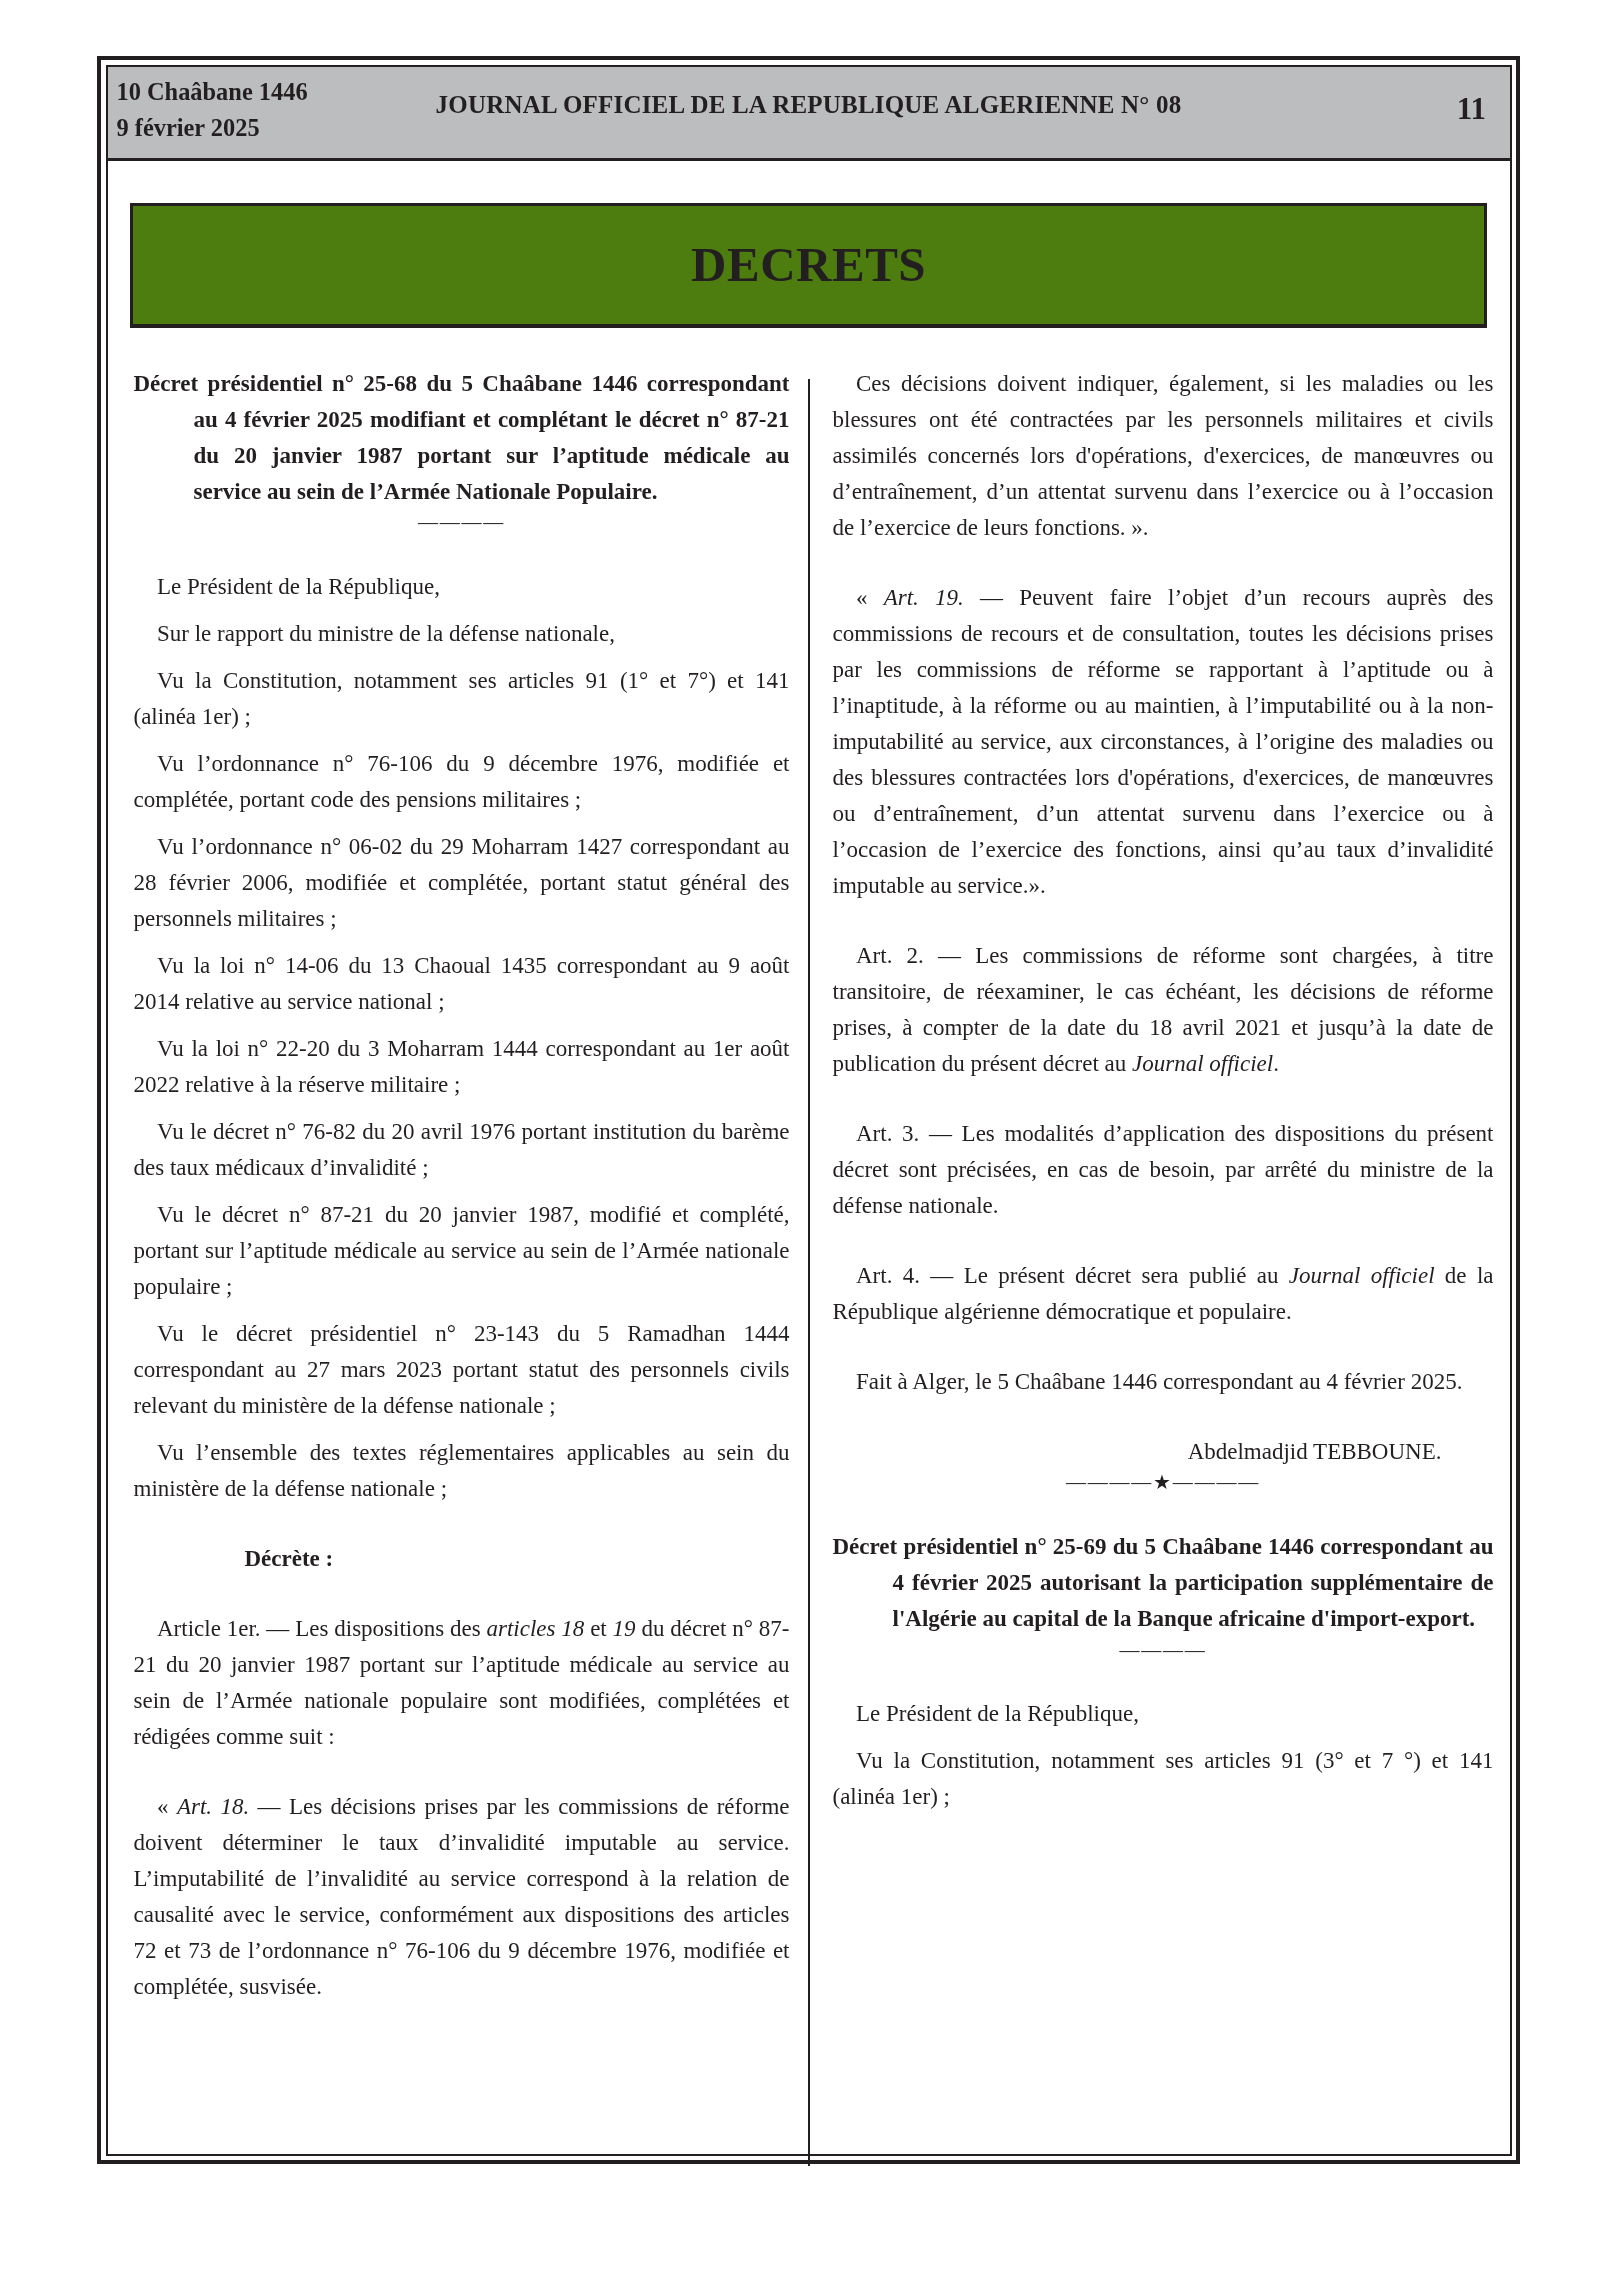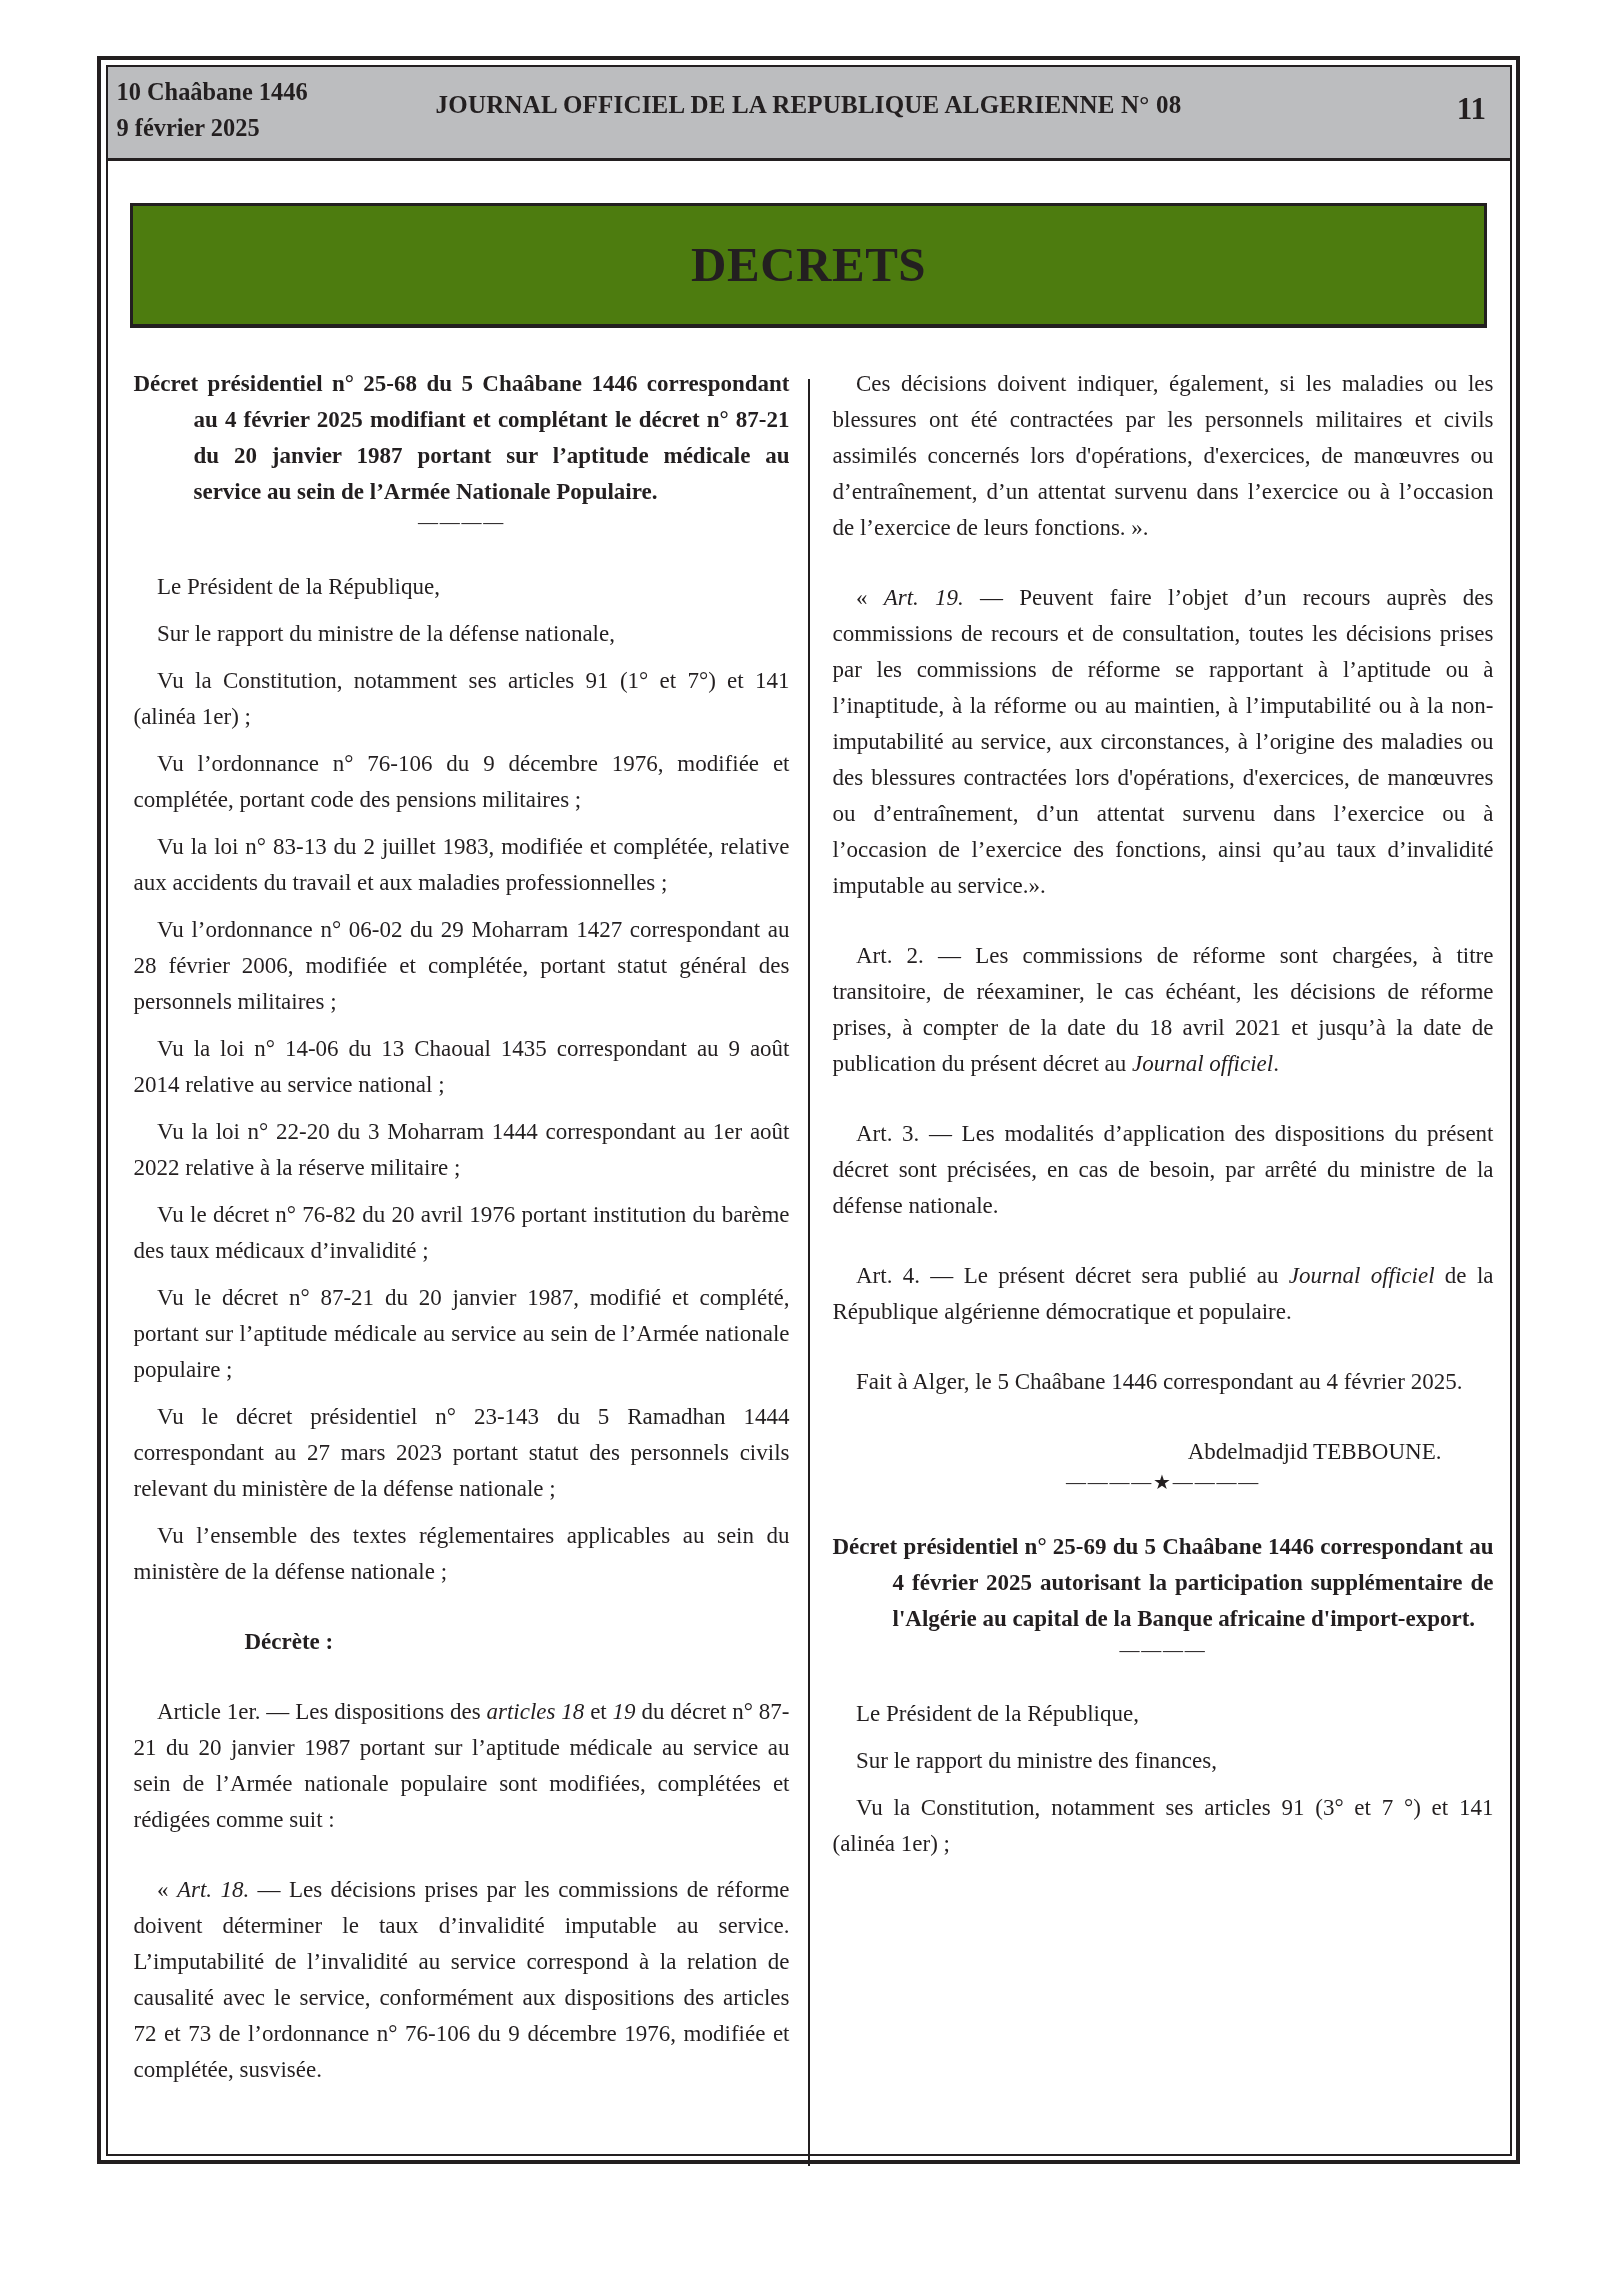--- a/index.html
+++ b/index.html
@@ -58,21 +58,20 @@
     </div>
 
     <div class="col col-left">
       <p class="decree-title">Décret présidentiel n° 25-68 du 5 Chaâbane 1446 correspondant au 4 février 2025 modifiant et complétant le décret n° 87-21 du 20 janvier 1987 portant sur l’aptitude médicale au service au sein de l’Armée Nationale Populaire.</p>
       <div class="sep">————</div>
 
       <p class="p gap-l">Le Président de la République,</p>
       <p class="p gap-s">Sur le rapport du ministre de la défense nationale,</p>
       <p class="p gap-s">Vu la Constitution, notamment ses articles 91 (1° et 7°) et 141 (alinéa 1er) ;</p>
       <p class="p gap-s">Vu l’ordonnance n° 76-106 du 9 décembre 1976, modifiée et complétée, portant code des pensions militaires ;</p>
-      <p class="p gap-s">Vu la loi n° 83-13 du 2 juillet 1983, modifiée et complétée, relative aux accidents du travail et aux maladies professionnelles ;</p>
       <p class="p gap-s">Vu l’ordonnance n° 06-02 du 29 Moharram 1427 correspondant au 28 février 2006, modifiée et complétée, portant statut général des personnels militaires ;</p>
       <p class="p gap-s">Vu la loi n° 14-06 du 13 Chaoual 1435 correspondant au 9 août 2014 relative au service national ;</p>
       <p class="p gap-s">Vu la loi n° 22-20 du 3 Moharram 1444 correspondant au 1er août 2022 relative à la réserve militaire ;</p>
       <p class="p gap-s">Vu le décret n° 76-82 du 20 avril 1976 portant institution du barème des taux médicaux d’invalidité ;</p>
       <p class="p gap-s">Vu le décret n° 87-21 du 20 janvier 1987, modifié et complété, portant sur l’aptitude médicale au service au sein de l’Armée nationale populaire ;</p>
       <p class="p gap-s">Vu le décret présidentiel n° 23-143 du 5 Ramadhan 1444 correspondant au 27 mars 2023 portant statut des personnels civils relevant du ministère de la défense nationale ;</p>
       <p class="p gap-s">Vu l’ensemble des textes réglementaires applicables au sein du ministère de la défense nationale ;</p>
 
       <p class="center-bold gap-l">Décrète :</p>
 
@@ -96,19 +95,18 @@
 
       <p class="p gap-l">Fait à Alger, le 5 Chaâbane 1446 correspondant au 4 février 2025.</p>
 
       <p class="sig gap-l">Abdelmadjid TEBBOUNE.</p>
       <div class="sep">————★————</div>
 
       <p class="decree-title gap-l">Décret présidentiel n° 25-69 du 5 Chaâbane 1446 correspondant au 4 février 2025 autorisant la participation supplémentaire de l'Algérie au capital de la Banque africaine d'import-export.</p>
       <div class="sep">————</div>
 
       <p class="p gap-l">Le Président de la République,</p>
-      <p class="p gap-s">Sur le rapport du ministre des finances,</p>
       <p class="p gap-s">Vu la Constitution, notamment ses articles 91 (3° et 7 °) et 141 (alinéa 1er) ;</p>
     </div>
 
   </div>
 </div>
 
 
 </body></html>

